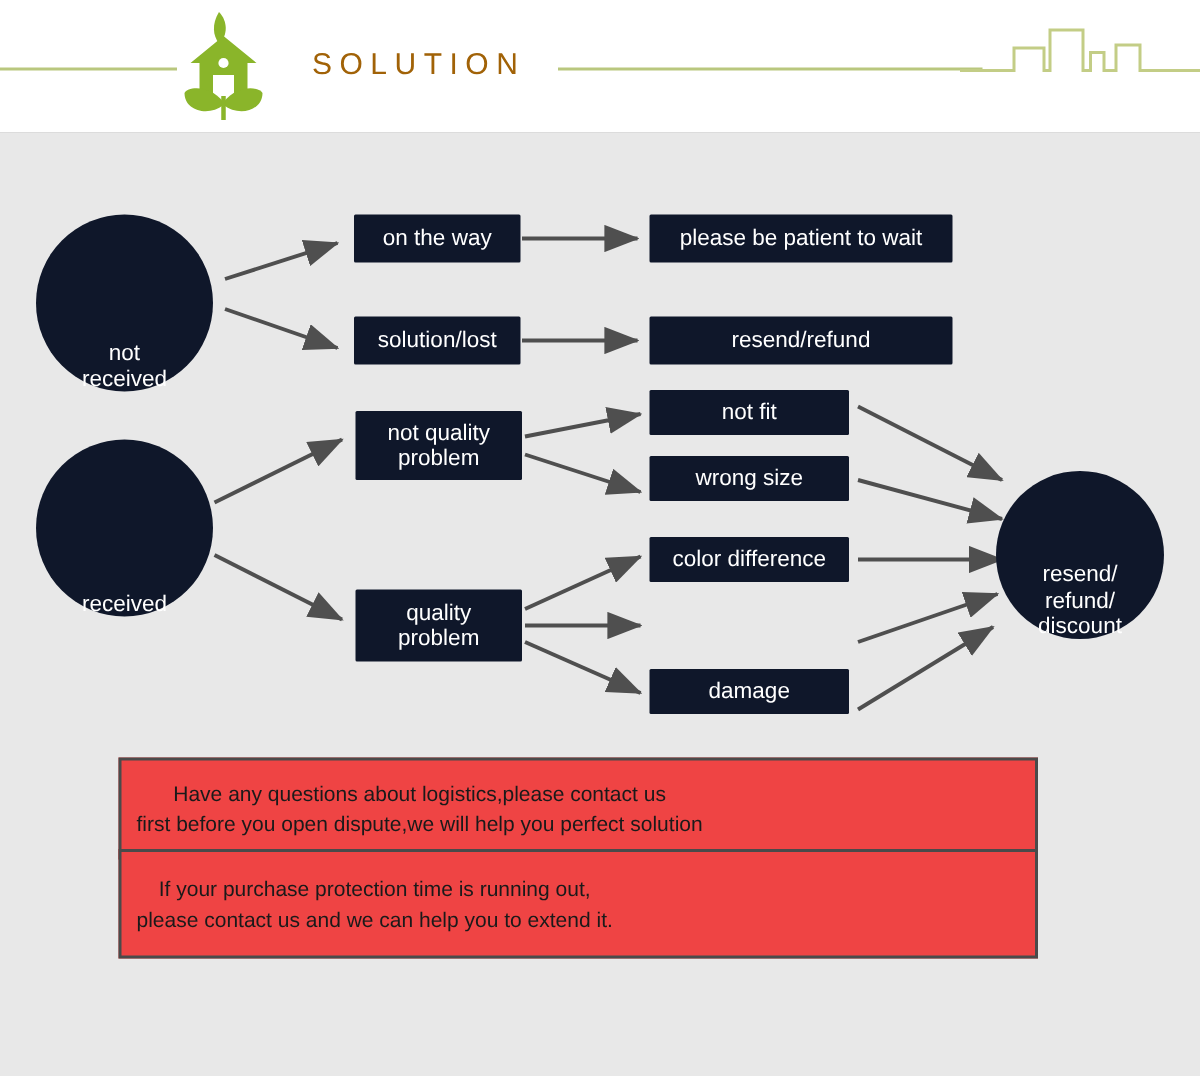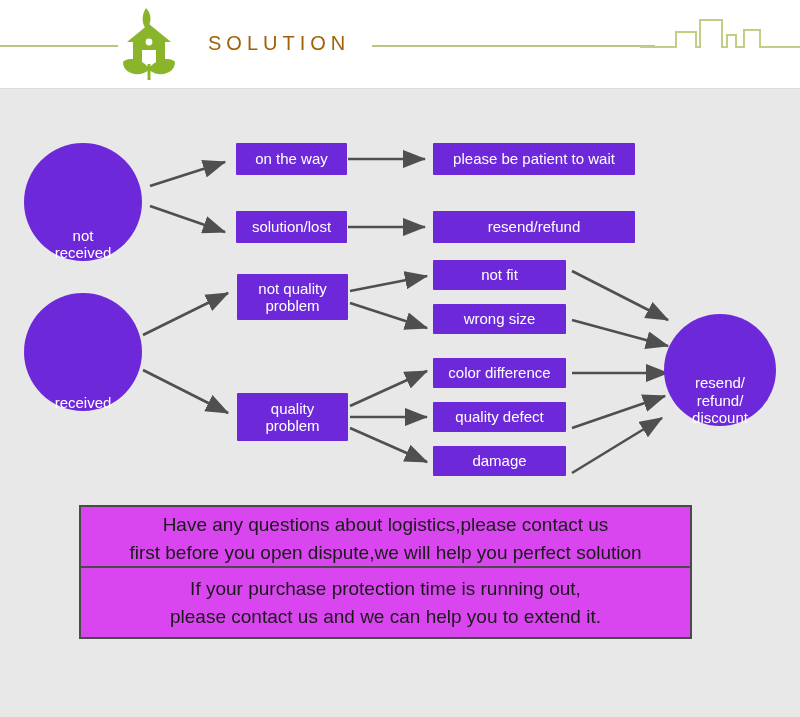--- a/index.html
+++ b/index.html
@@ -62,21 +62,21 @@
     left: 0; top: 88px;
     width: 800px; height: 408px;
   }
   .arrows {
     position: absolute;
     left: 0; top: 0;
     width: 800px; height: 408px;
   }
   .node {
     position: absolute;
-    background: #6d28d9;
+    background: #0f172a;
     color: #ffffff;
     display: flex;
     align-items: center;
     justify-content: center;
     text-align: center;
     font-size: 15px;
     line-height: 1.15;
     box-sizing: border-box;
   }
   .node.circle {
@@ -84,28 +84,28 @@
     align-items: flex-end;
   }
   .node.box {
     border-radius: 1px;
   }
 
   
   .note {
     position: absolute;
     box-sizing: border-box;
-    background: #d946ef;
+    background: #ef4444;
     border: 2px solid #4a4a4a;
     display: flex;
     align-items: center;
-    justify-content: center;
+    justify-content: flex-start;
     text-align: center;
     color: #1a1a1a;
-    font-size: 19px;
+    font-size: 14px;
     line-height: 1.45;
     padding: 0 10px;
   }
   .note-1 { left: 79px; top: 505px; width: 613px; height: 68px; }
   .note-2 { left: 79px; top: 566px; width: 613px; height: 73px; }
 </style>
 </head>
 <body>
 
 <div class="header">
@@ -200,23 +200,20 @@
   </div>
 
   <div class="node box" style="left:433px; top:216px; width:133px; height:30px;">
     <span>wrong size</span>
   </div>
 
   <div class="node box" style="left:433px; top:270px; width:133px; height:30px;">
     <span>color difference</span>
   </div>
 
-  <div class="node box" style="left:433px; top:314px; width:133px; height:30px;">
-    <span>quality defect</span>
-  </div>
 
   <div class="node box" style="left:433px; top:358px; width:133px; height:30px;">
     <span>damage</span>
   </div>
 
   <div class="node circle" style="left:664px; top:226px; width:112px; height:112px;">
     <span>resend/<br>refund/<br>discount</span>
   </div>
 </div>
 

